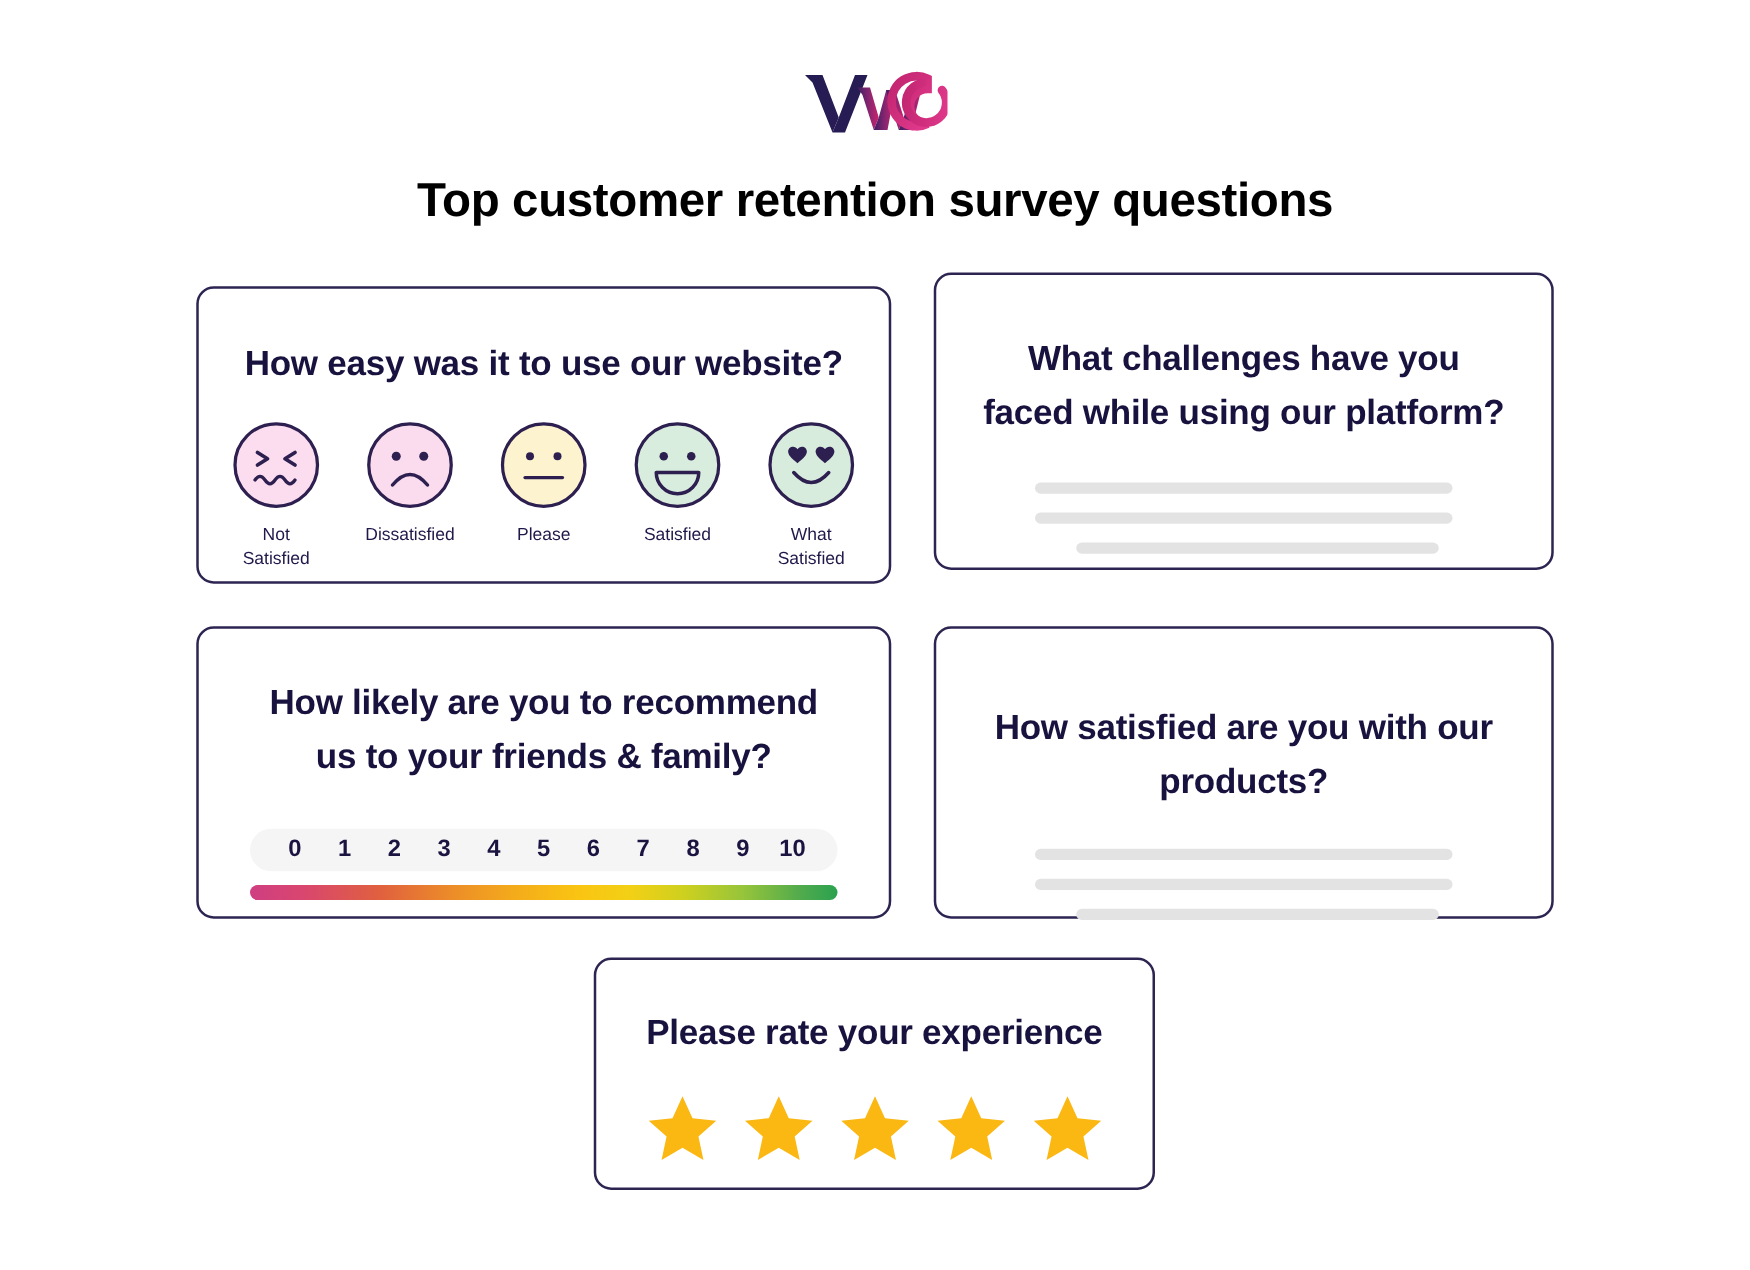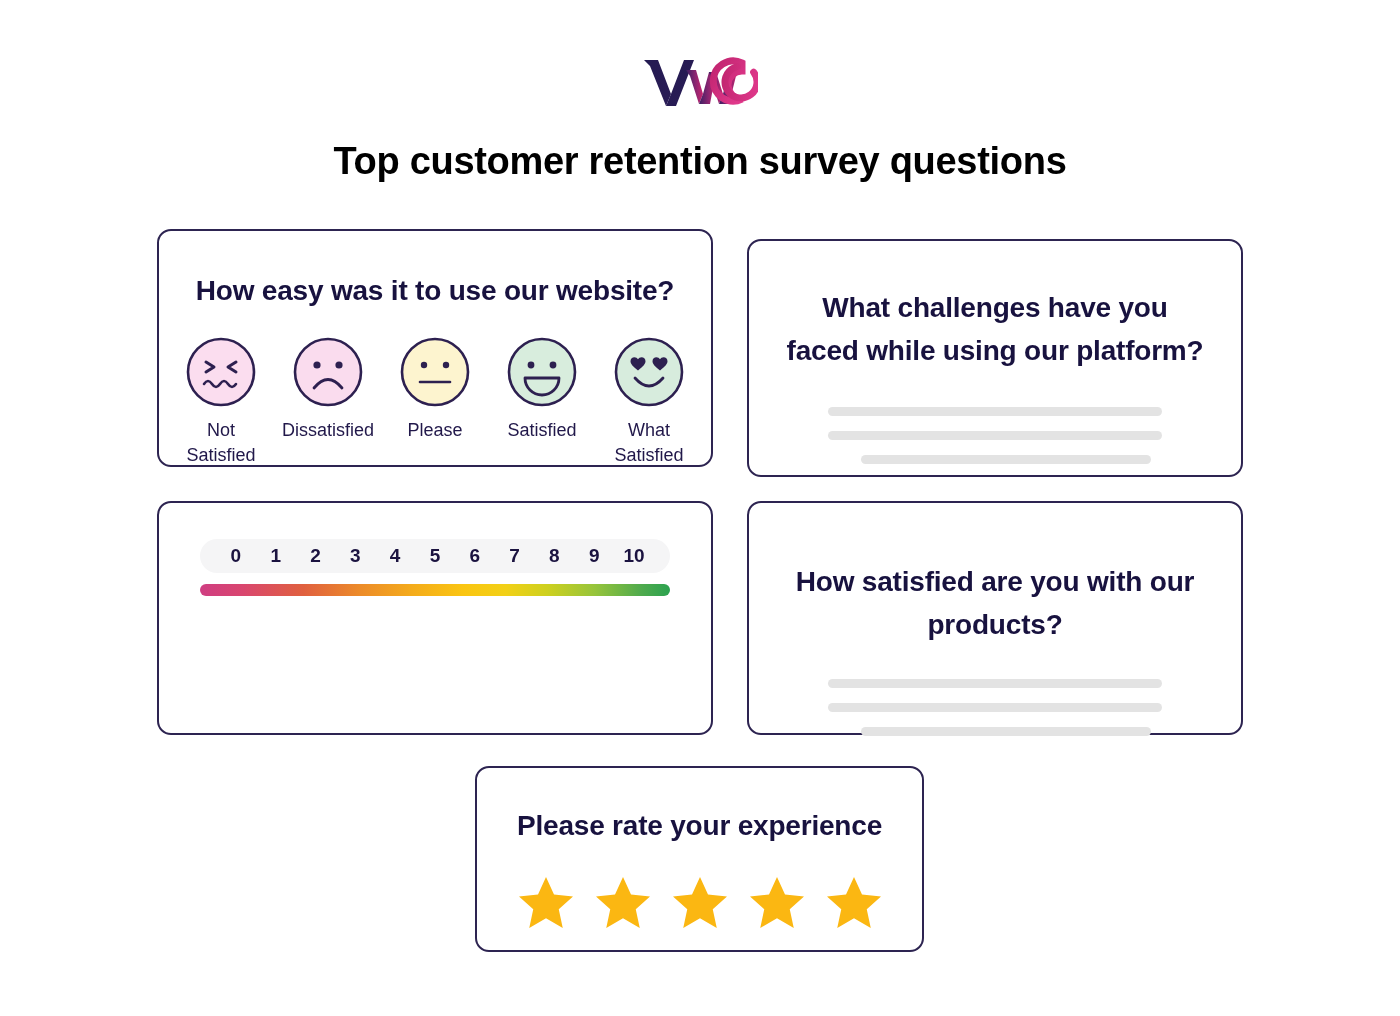--- a/index.html
+++ b/index.html
@@ -54,21 +54,21 @@
     text-align: center;
     font-size: 28px;
     font-weight: bold;
     line-height: 1.55;
     color: #18123f;
     letter-spacing: -0.2px;
   }
 
   
   #card-website-ease  { left: 157px; top: 229px; width: 556px; height: 238px; }
-  #card-challenges    { left: 747px; top: 239px; width: 496px; height: 238px; }
+  #card-challenges    { left: 747px; top: 218px; width: 496px; height: 238px; }
   #card-nps           { left: 157px; top: 501px; width: 556px; height: 234px; }
   #card-satisfaction  { left: 747px; top: 501px; width: 496px; height: 234px; }
   #card-star-rating   { left: 475px; top: 766px; width: 449px; height: 186px; }
 
   #card-website-ease .card-question { margin-top: 38px; }
   #card-challenges .card-question   { margin-top: 45px; padding: 0 34px; }
   #card-nps .card-question          { margin-top: 37px; padding: 0 38px; }
   #card-satisfaction .card-question { margin-top: 57px; padding: 0 40px; }
   #card-star-rating .card-question  { margin-top: 36px; }
 
@@ -82,21 +82,21 @@
   }
   .emoji-option {
     width: 76px;
     display: flex;
     flex-direction: column;
     align-items: center;
   }
   .emoji-face { display: block; }
   .emoji-label {
     margin-top: 10px;
-    font-size: 18px;
+    font-size: 14px;
     line-height: 1.35;
     text-align: center;
     color: #21184a;
     font-weight: normal;
     white-space: pre-line;
   }
 
   
   .answer-lines {
     margin-top: 34px;
@@ -268,20 +268,21 @@
 <div class="card" id="card-challenges">
   <div class="card-question">What challenges have you faced while using our platform?</div>
   <div class="answer-lines">
     <div class="answer-line long"></div>
     <div class="answer-line long"></div>
     <div class="answer-line short"></div>
   </div>
 </div>
 
 <div class="card" id="card-nps">
+  <div class="card-question">How likely are you to recommend us to your friends &amp; family?</div>
   <div class="nps-wrap">
     <div class="nps-numbers">
       <div class="nps-number">0</div>
       <div class="nps-number">1</div>
       <div class="nps-number">2</div>
       <div class="nps-number">3</div>
       <div class="nps-number">4</div>
       <div class="nps-number">5</div>
       <div class="nps-number">6</div>
       <div class="nps-number">7</div>

